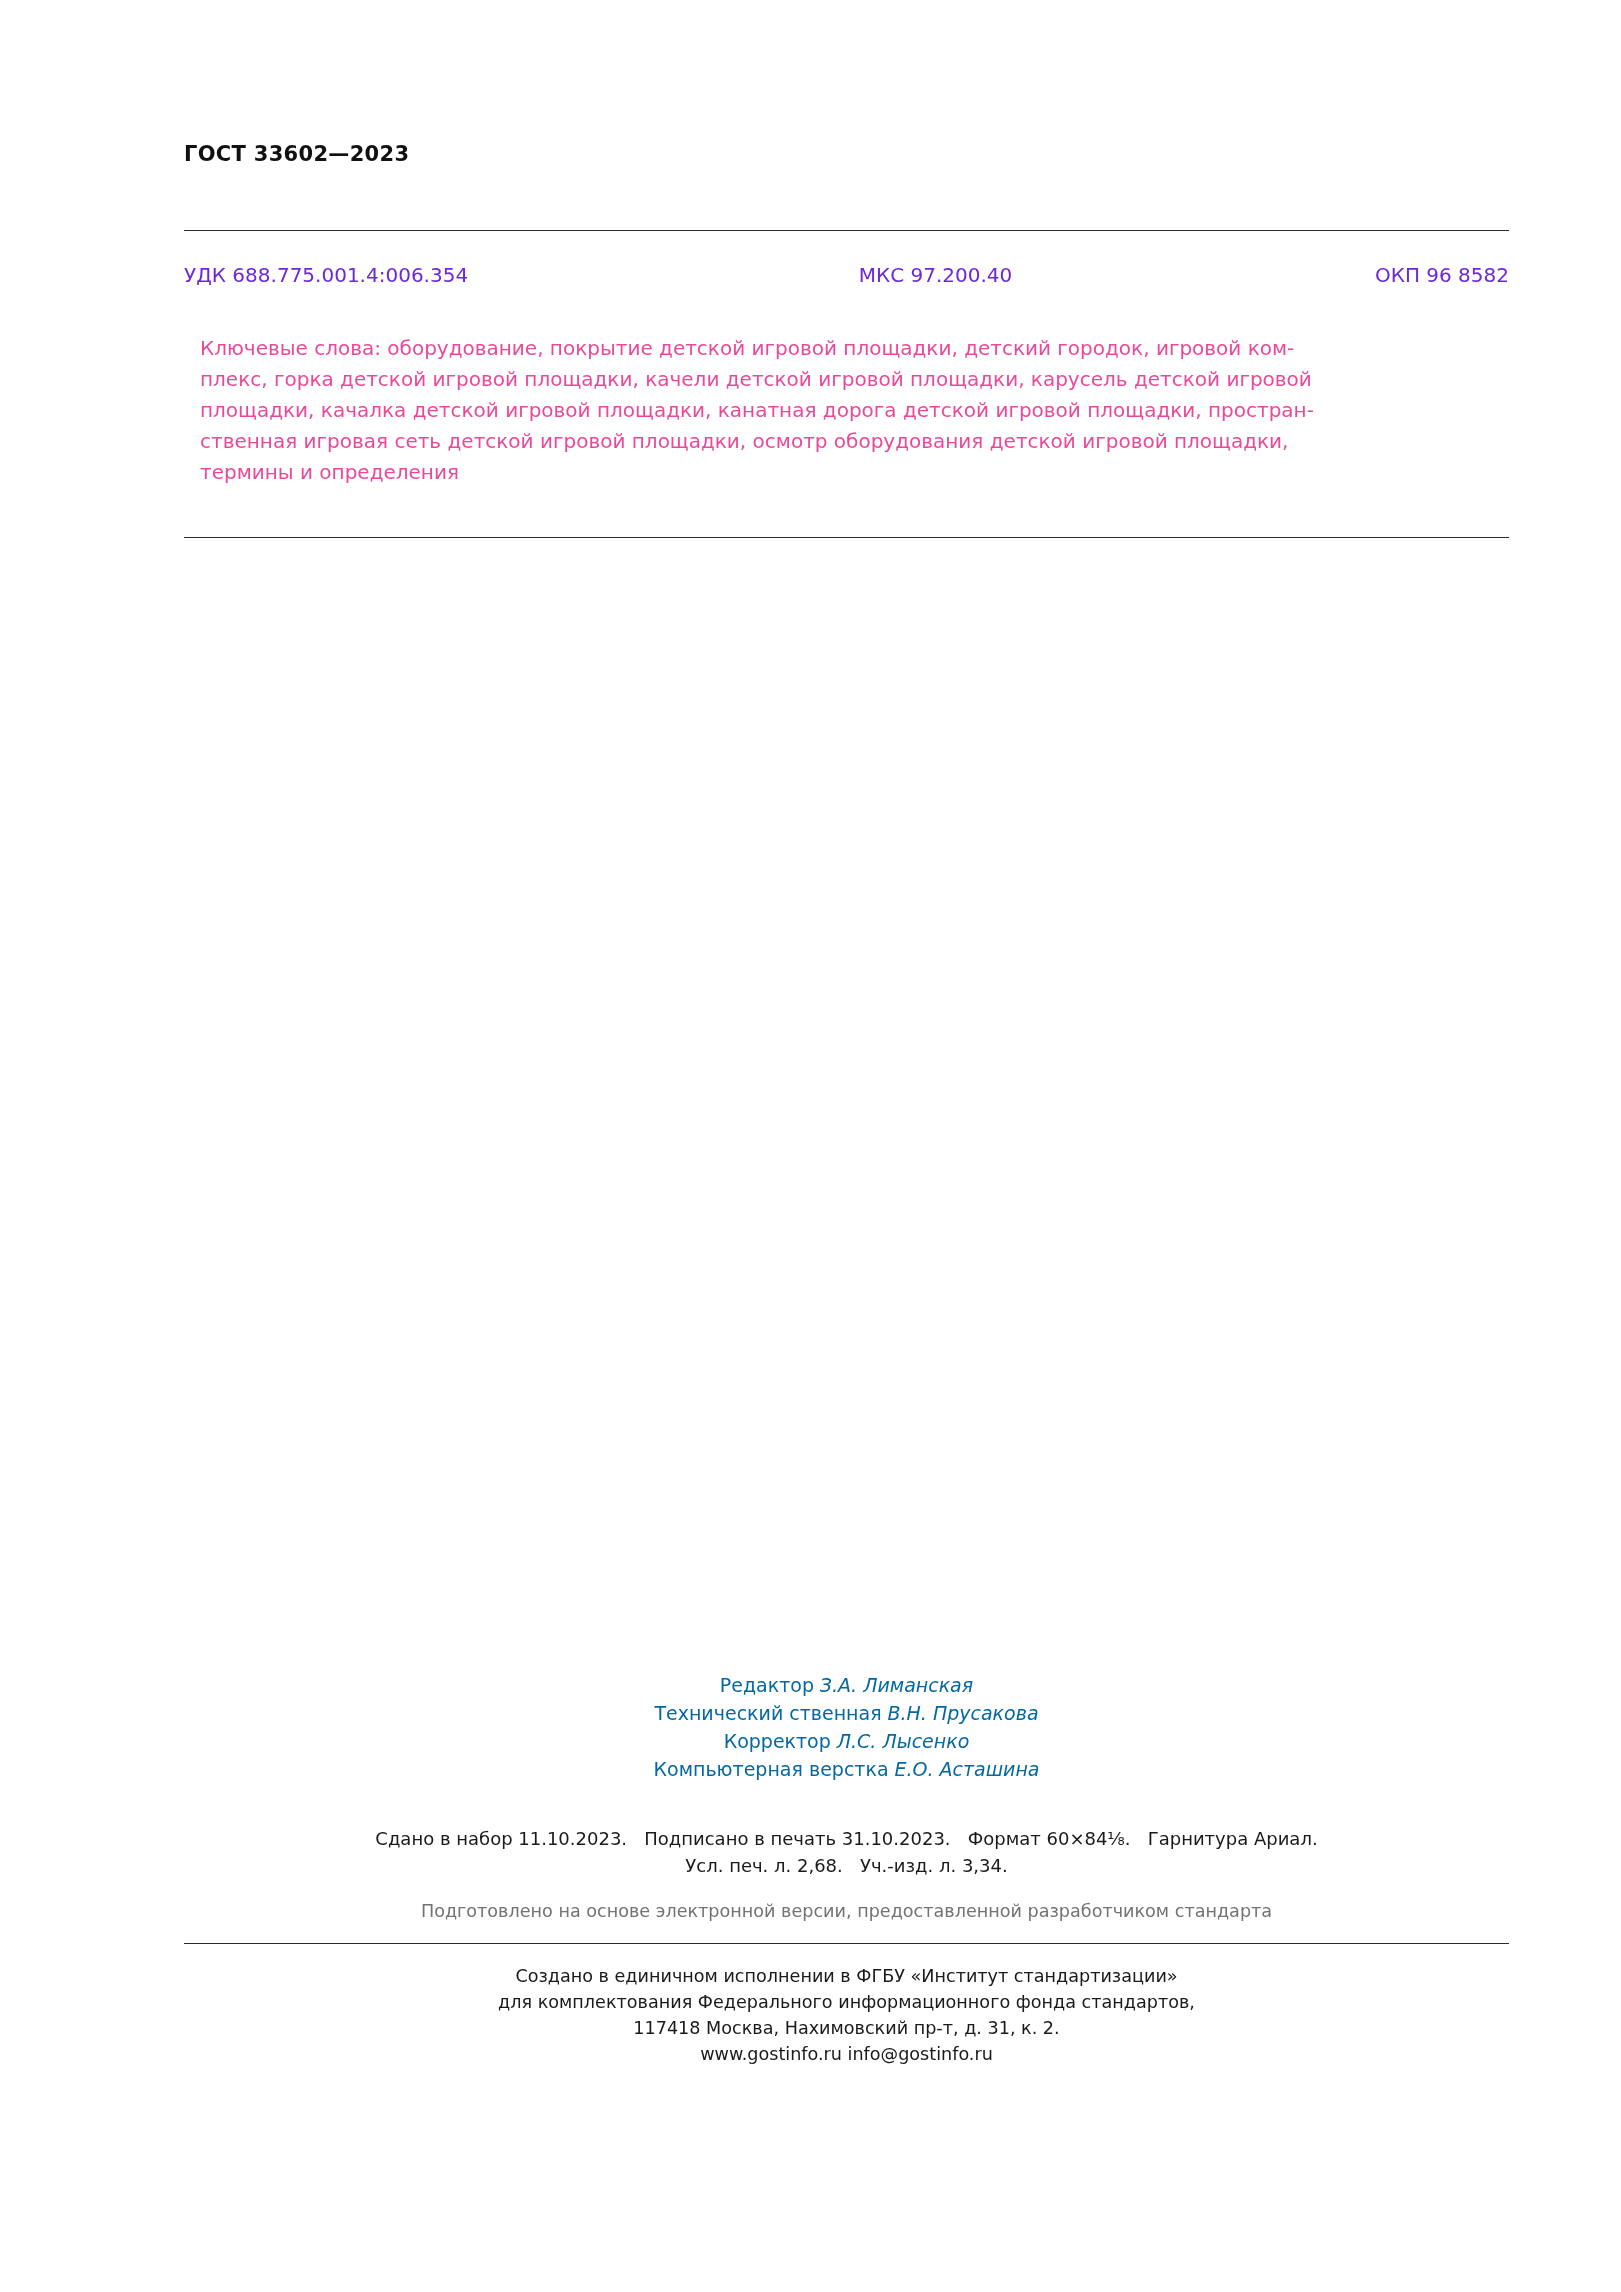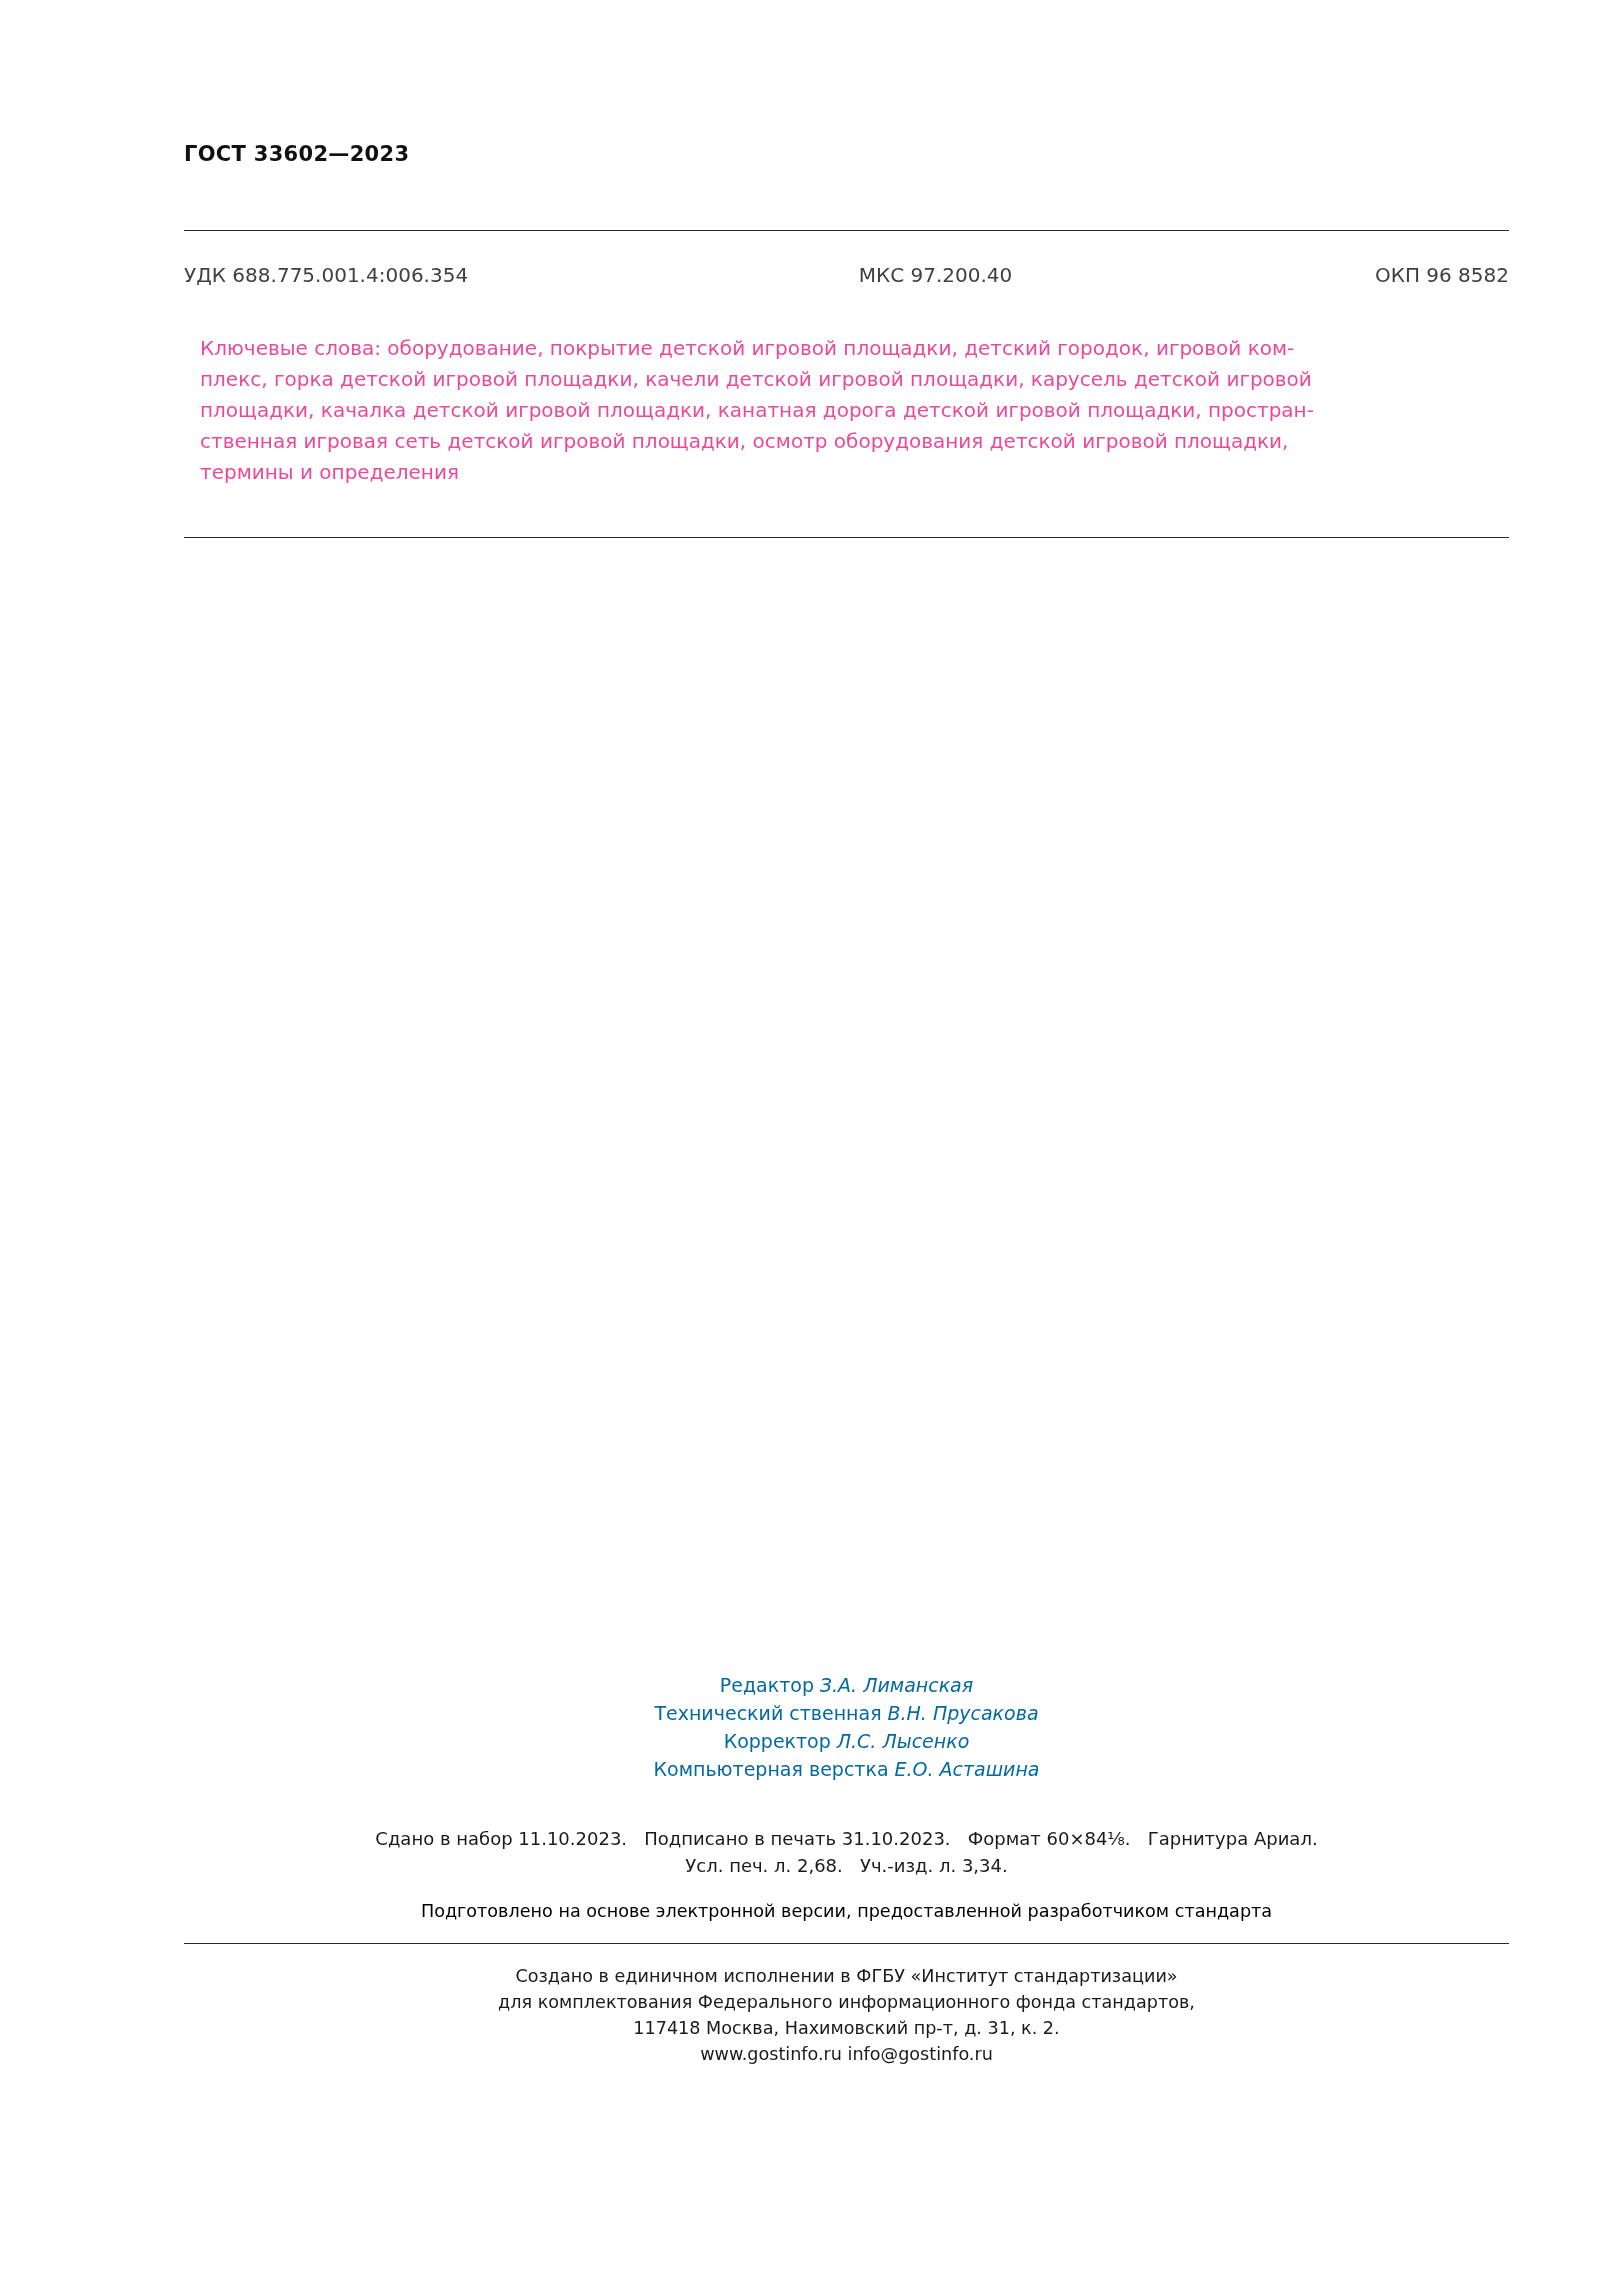--- a/index.html
+++ b/index.html
@@ -54,21 +54,21 @@
 
   
   .codes {
     position: absolute;
     top: 263px;
     left: 0;
     width: 1325px;
     display: flex;
     justify-content: space-between;
     font-size: 20px;
-    color: #404040;
+    color: #6d28d9;
   }
   .codes .code-mid { margin-left: 28px; }
 
   
   .keywords {
     position: absolute;
     top: 333px;
     left: 16px;
     width: 1325px;
     font-size: 20px;
@@ -105,21 +105,21 @@
   }
   .printinfo span { white-space: pre; margin-top: 8px; }
 
   .prepared {
     position: absolute;
     top: 1901px;
     left: 0;
     width: 1325px;
     text-align: center;
     font-size: 17.6px;
-    color: #000000;
+    color: #737373;
   }
 
   .publisher {
     position: absolute;
     top: 1963px;
     left: 0;
     width: 1325px;
     text-align: center;
     font-size: 17.6px;
     line-height: 26px;

